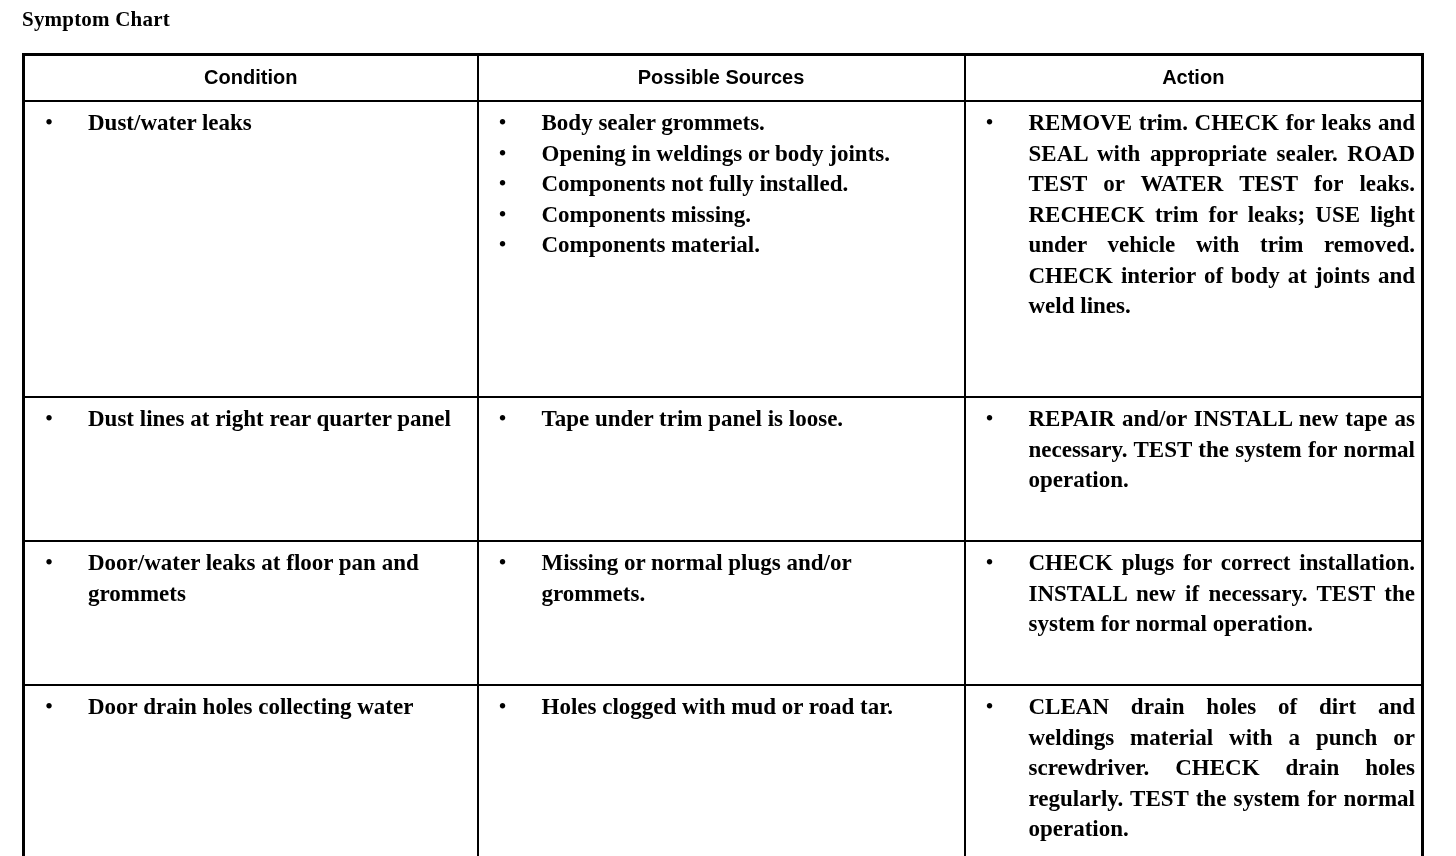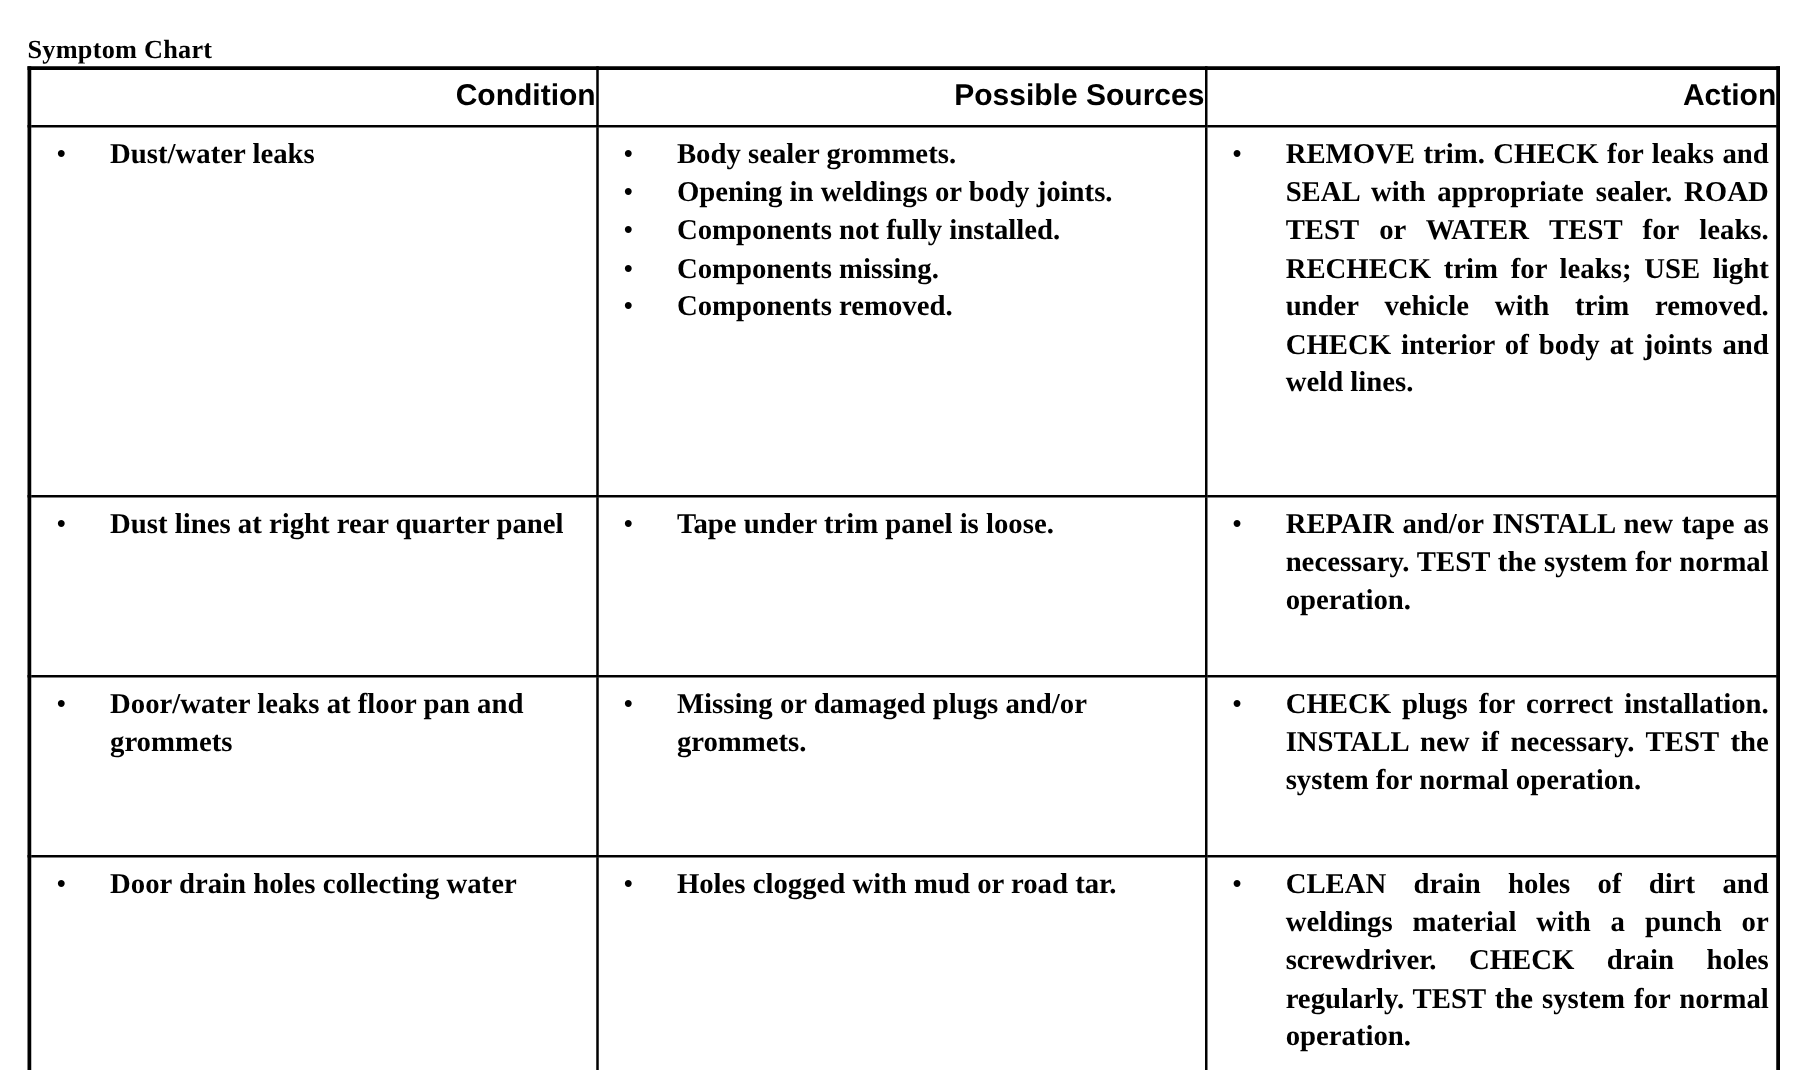--- a/index.html
+++ b/index.html
@@ -15,21 +15,21 @@
     overflow: hidden;
   }
   .page {
     position: relative;
     width: 1456px;
     height: 856px;
   }
   .chart-title {
     position: absolute;
     left: 22px;
-    top: 28px;
+    top: 8px;
     font-family: "Liberation Serif", "DejaVu Serif", serif;
     font-weight: bold;
     font-size: 21px;
     letter-spacing: 0.2px;
     line-height: 1.1;
     white-space: nowrap;
   }
   .symptom-table {
     position: absolute;
     left: 22px;
@@ -40,22 +40,22 @@
     border: 3px solid #000;
   }
   .symptom-table col.col-condition { width: 454px; }
   .symptom-table col.col-sources   { width: 487px; }
   .symptom-table col.col-action    { width: 458px; }
 
   .symptom-table th {
     border: 2px solid #000;
     font-family: "Liberation Sans", "DejaVu Sans", sans-serif;
     font-weight: bold;
-    font-size: 24px;
-    text-align: right;
+    font-size: 20px;
+    text-align: center;
     padding: 5px 0 7px 0;
     height: 32px;
     vertical-align: middle;
     margin-top: 10px;
   }
   .symptom-table td {
     border: 2px solid #000;
     vertical-align: top;
     padding: 6px 6px 10px 6px;
   }
@@ -133,21 +133,21 @@
             <li class="bullet-item just">
               <span class="bullet-dot">•</span>
               <span class="bullet-text">Components not fully installed.</span>
             </li>
             <li class="bullet-item just">
               <span class="bullet-dot">•</span>
               <span class="bullet-text">Components missing.</span>
             </li>
             <li class="bullet-item just">
               <span class="bullet-dot">•</span>
-              <span class="bullet-text">Components removed.</span>
+              <span class="bullet-text">Components material.</span>
             </li>
           </ul>
         </td>
         <td>
           <ul class="bullet-list">
             <li class="bullet-item just">
               <span class="bullet-dot">•</span>
               <span class="bullet-text">REMOVE trim. CHECK for leaks and SEAL with appropriate sealer. ROAD TEST or WATER TEST for leaks. RECHECK trim for leaks; USE light under vehicle with trim removed. CHECK interior of body at joints and weld lines.</span>
             </li>
           </ul>
@@ -187,21 +187,21 @@
             <li class="bullet-item">
               <span class="bullet-dot">•</span>
               <span class="bullet-text">Door/water leaks at floor pan and grommets</span>
             </li>
           </ul>
         </td>
         <td>
           <ul class="bullet-list">
             <li class="bullet-item">
               <span class="bullet-dot">•</span>
-              <span class="bullet-text">Missing or damaged plugs and/or grommets.</span>
+              <span class="bullet-text">Missing or normal plugs and/or grommets.</span>
             </li>
           </ul>
         </td>
         <td>
           <ul class="bullet-list">
             <li class="bullet-item just">
               <span class="bullet-dot">•</span>
               <span class="bullet-text">CHECK plugs for correct installation. INSTALL new if necessary. TEST the system for normal operation.</span>
             </li>
           </ul>

